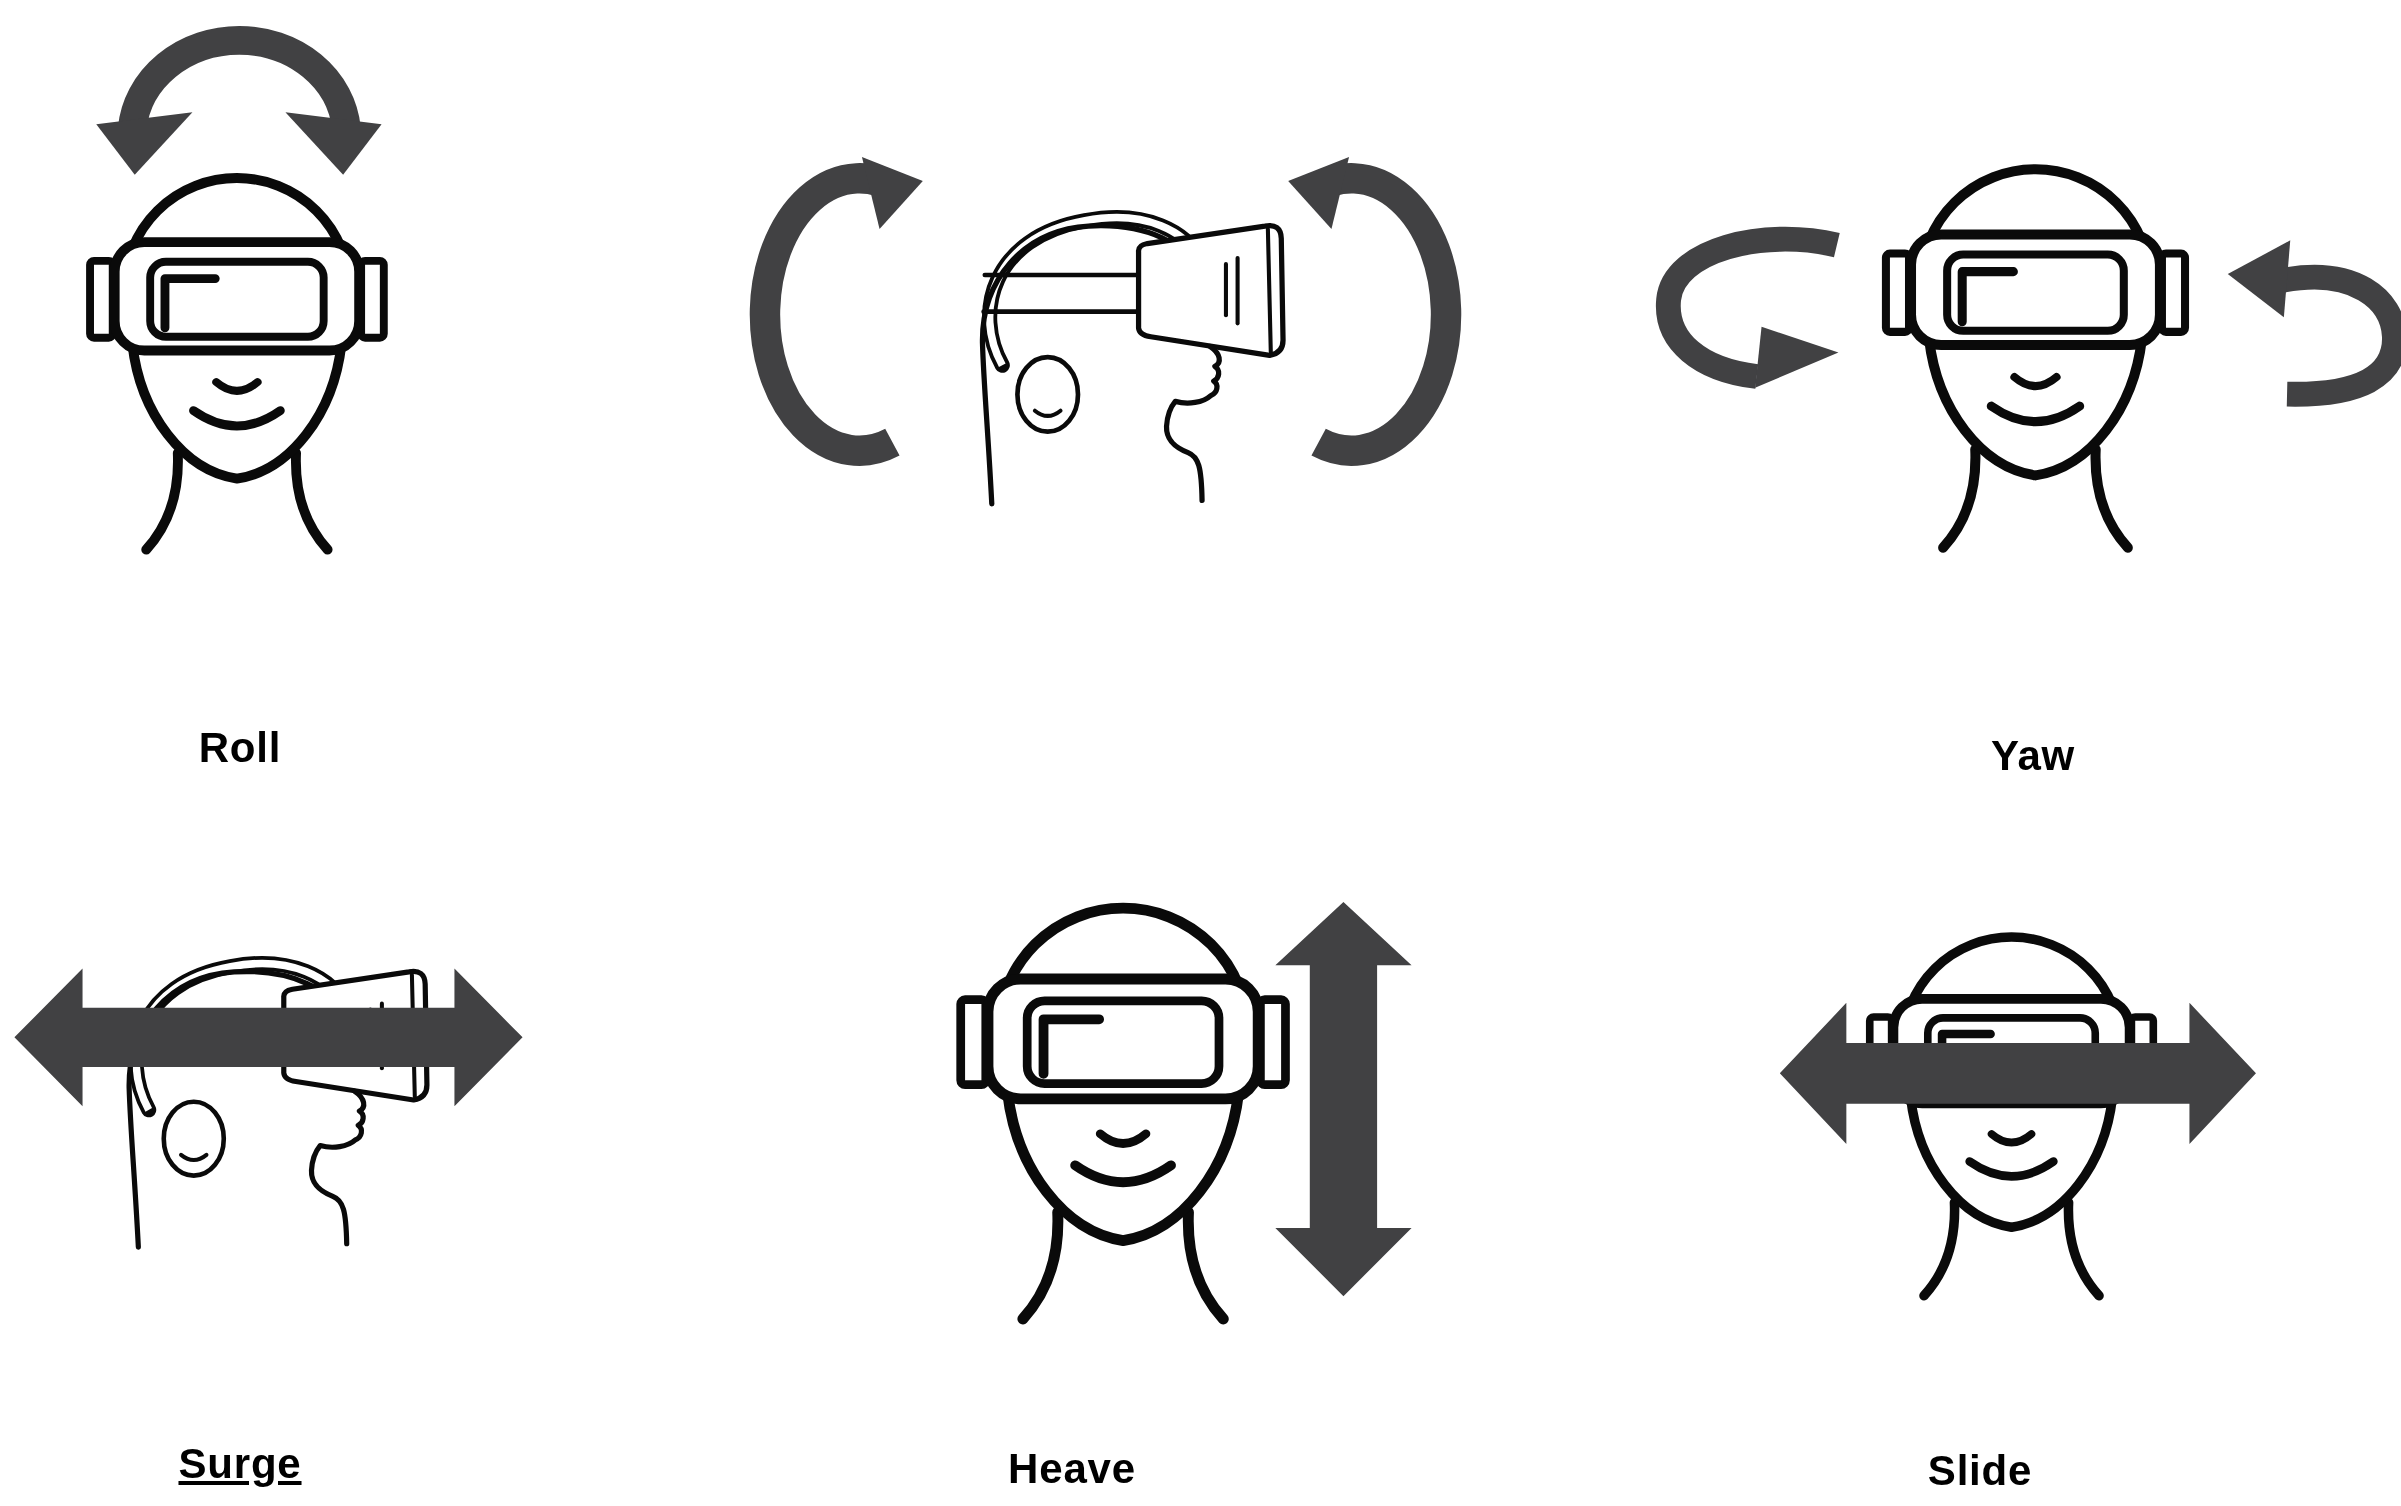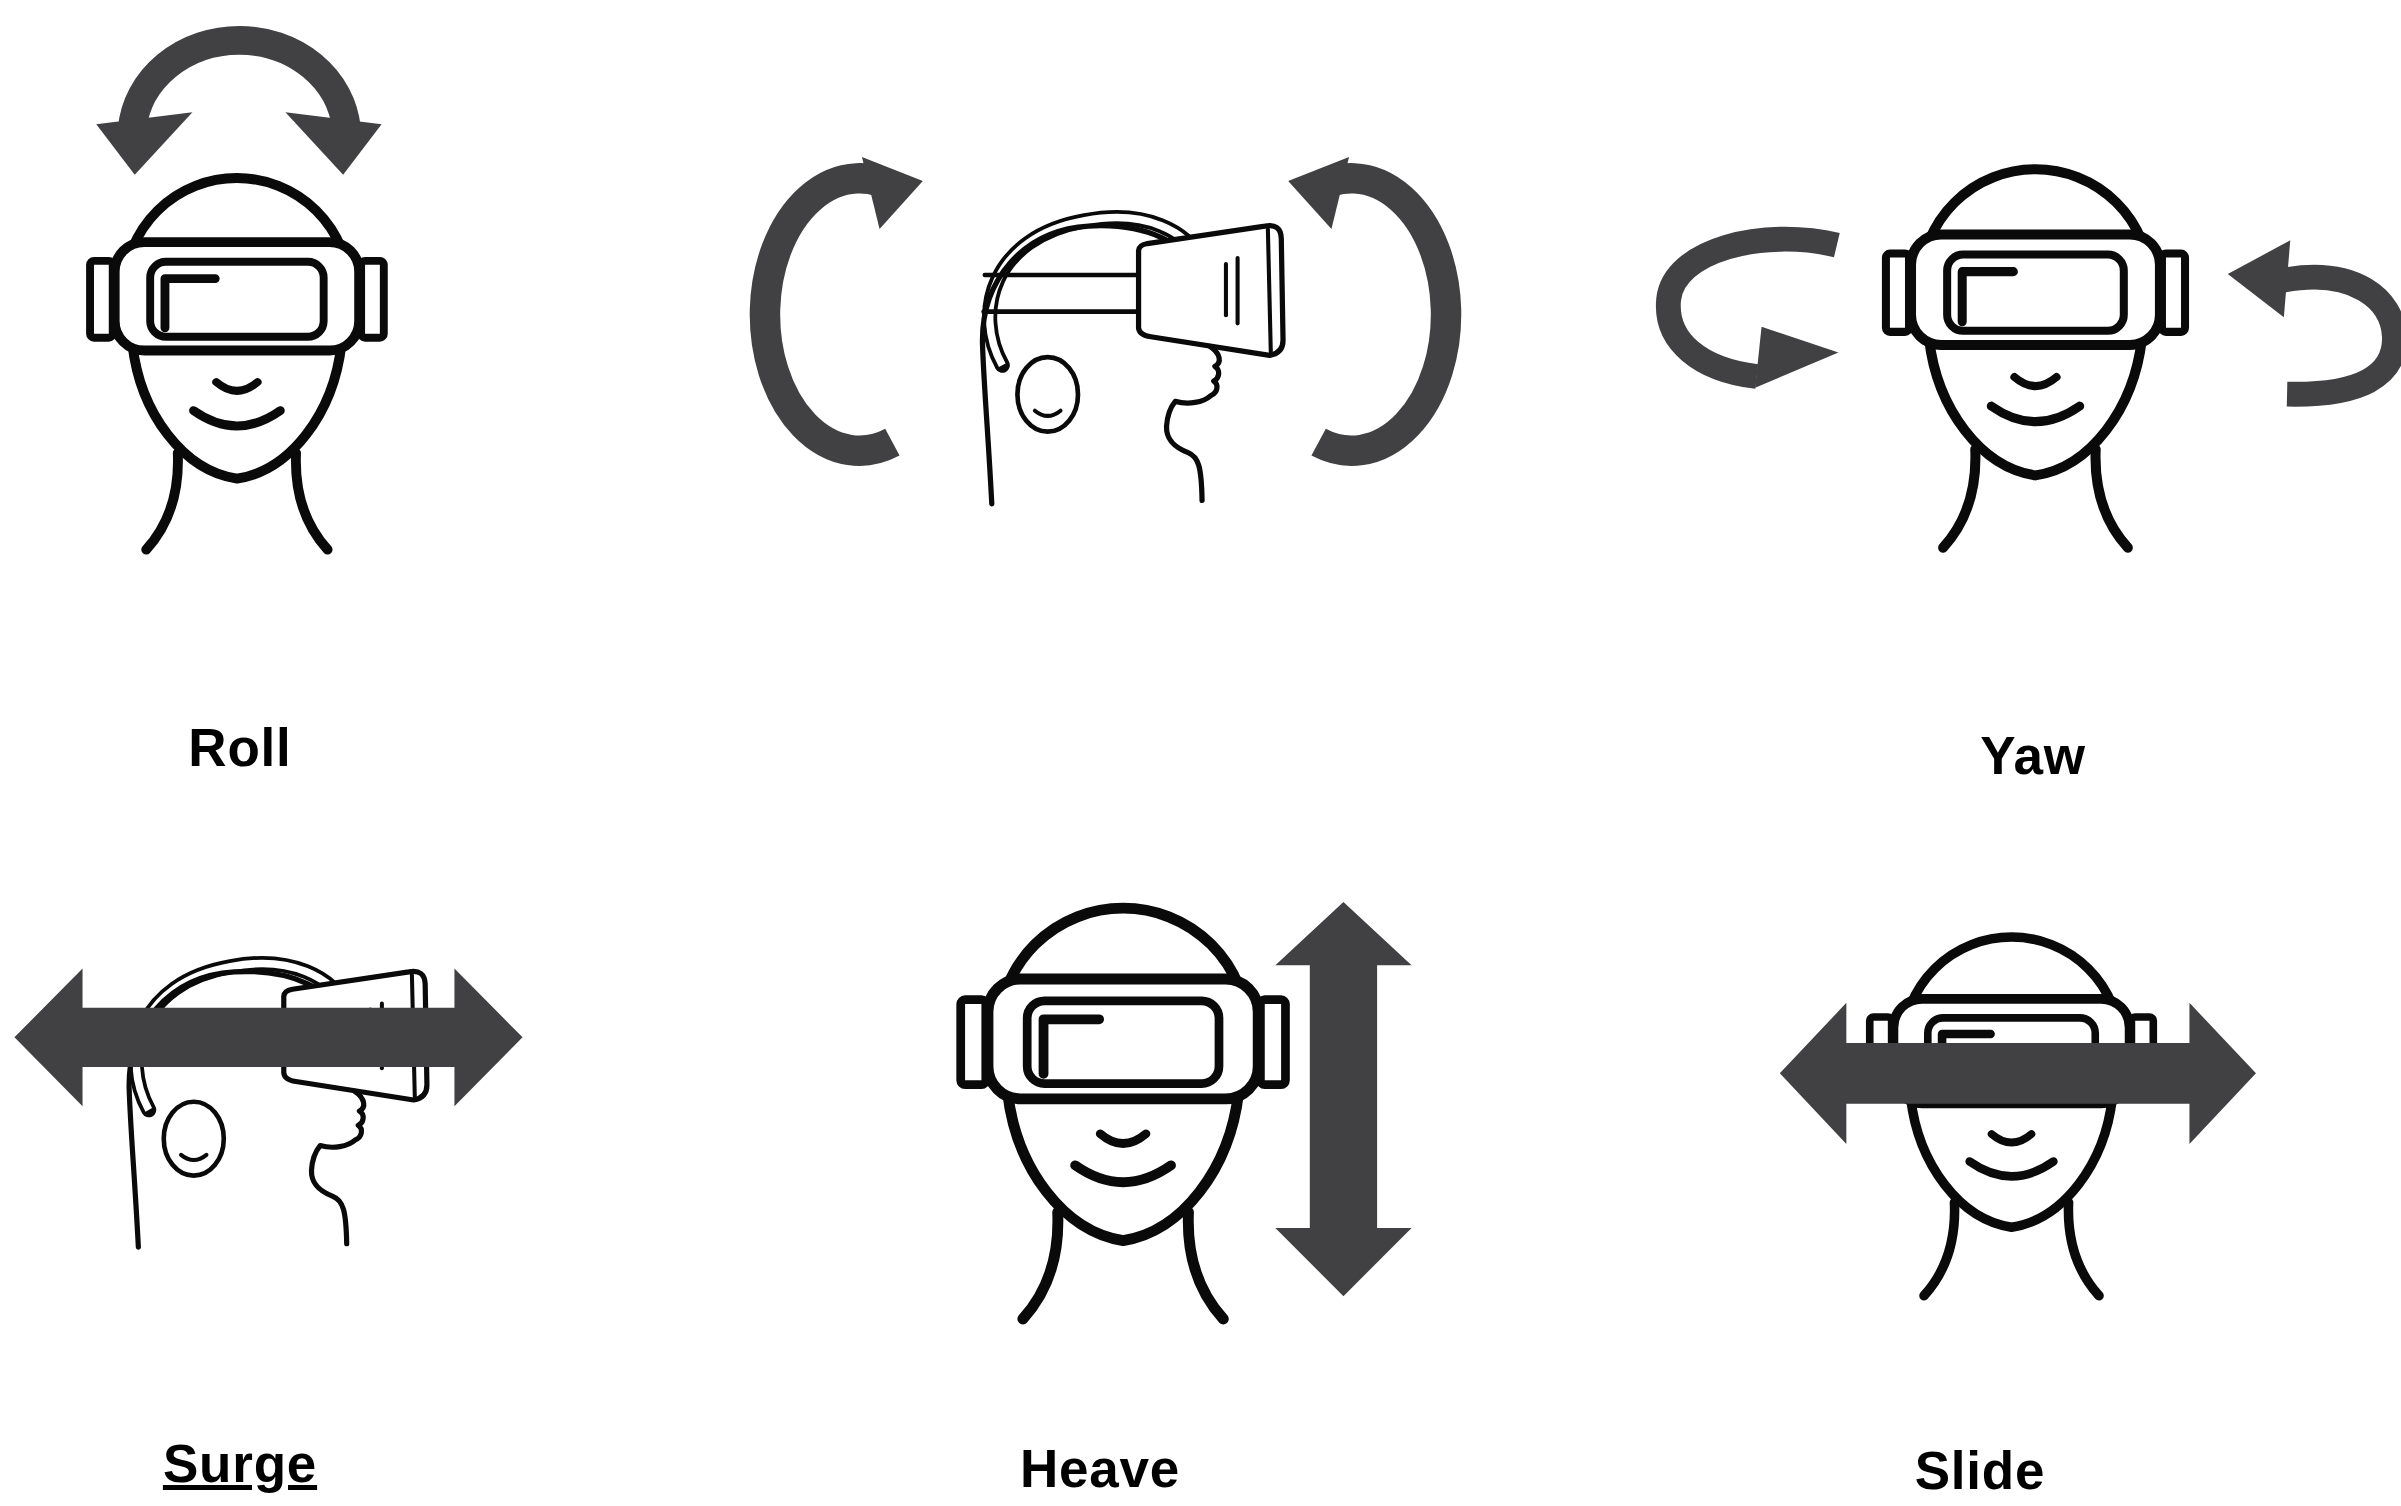--- a/index.html
+++ b/index.html
@@ -17,21 +17,21 @@
     background: var(--background);
     overflow: hidden;
     font-family: "Liberation Sans", sans-serif;
   }
   .fig { position: absolute; }
   .fig svg { width: 100%; height: 100%; display: block; overflow: visible; }
   .lbl {
     position: absolute;
     width: 288px;
     text-align: center;
-    font-size: 53px;
+    font-size: 42px;
     line-height: 59px;
     font-weight: 700;
     color: var(--label-text);
     letter-spacing: 0.8px;
   }
   
   .k  { stroke: var(--outline); fill: none; stroke-linecap: round; stroke-linejoin: round; }
   .kf { stroke: var(--outline); fill: var(--background); stroke-linejoin: round; }
   .aw { fill: var(--arrow); stroke: none; }
   .as { stroke: var(--arrow); fill: none; }
@@ -123,17 +123,17 @@
   <div class="fig" style="left:1771px; top:921px; width:497px; height:449px;">
     <svg viewBox="0 0 620 560">
       <use href="#front-head" transform="translate(122,14) scale(1.187)"></use>
       <polygon class="aw" points="11,190 94,102 94,152 522,152 522,102 605,190 522,278 522,228 94,228 94,278"></polygon>
     </svg>
   </div>
 
   <div class="lbl" style="left:96px;  top:718px;">Roll</div>
   <div class="lbl" style="left:1889px; top:726px;">Yaw</div>
   <div class="lbl" style="left:96px;  top:1434px;text-decoration:underline;">Surge</div>
-  <div class="lbl" style="left:956px; top:1439px;">Heave</div>
+  <div class="lbl" style="left:928px; top:1439px;">Heave</div>
   <div class="lbl" style="left:1836px; top:1441px;">Slide</div>
 
 </div>
 
 
 </body></html>

